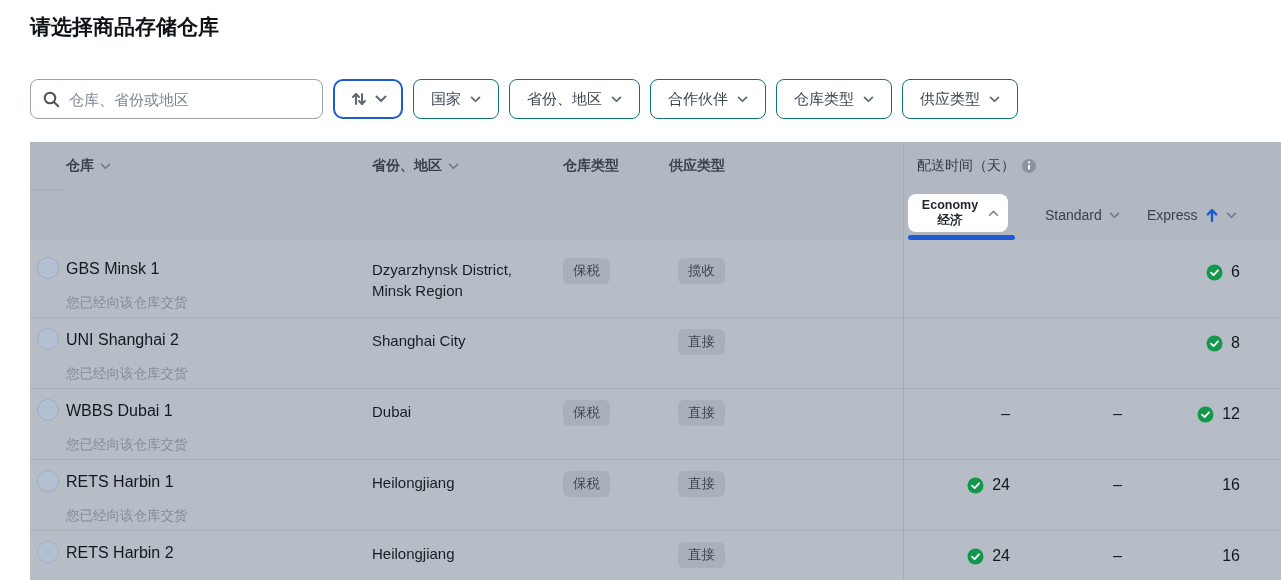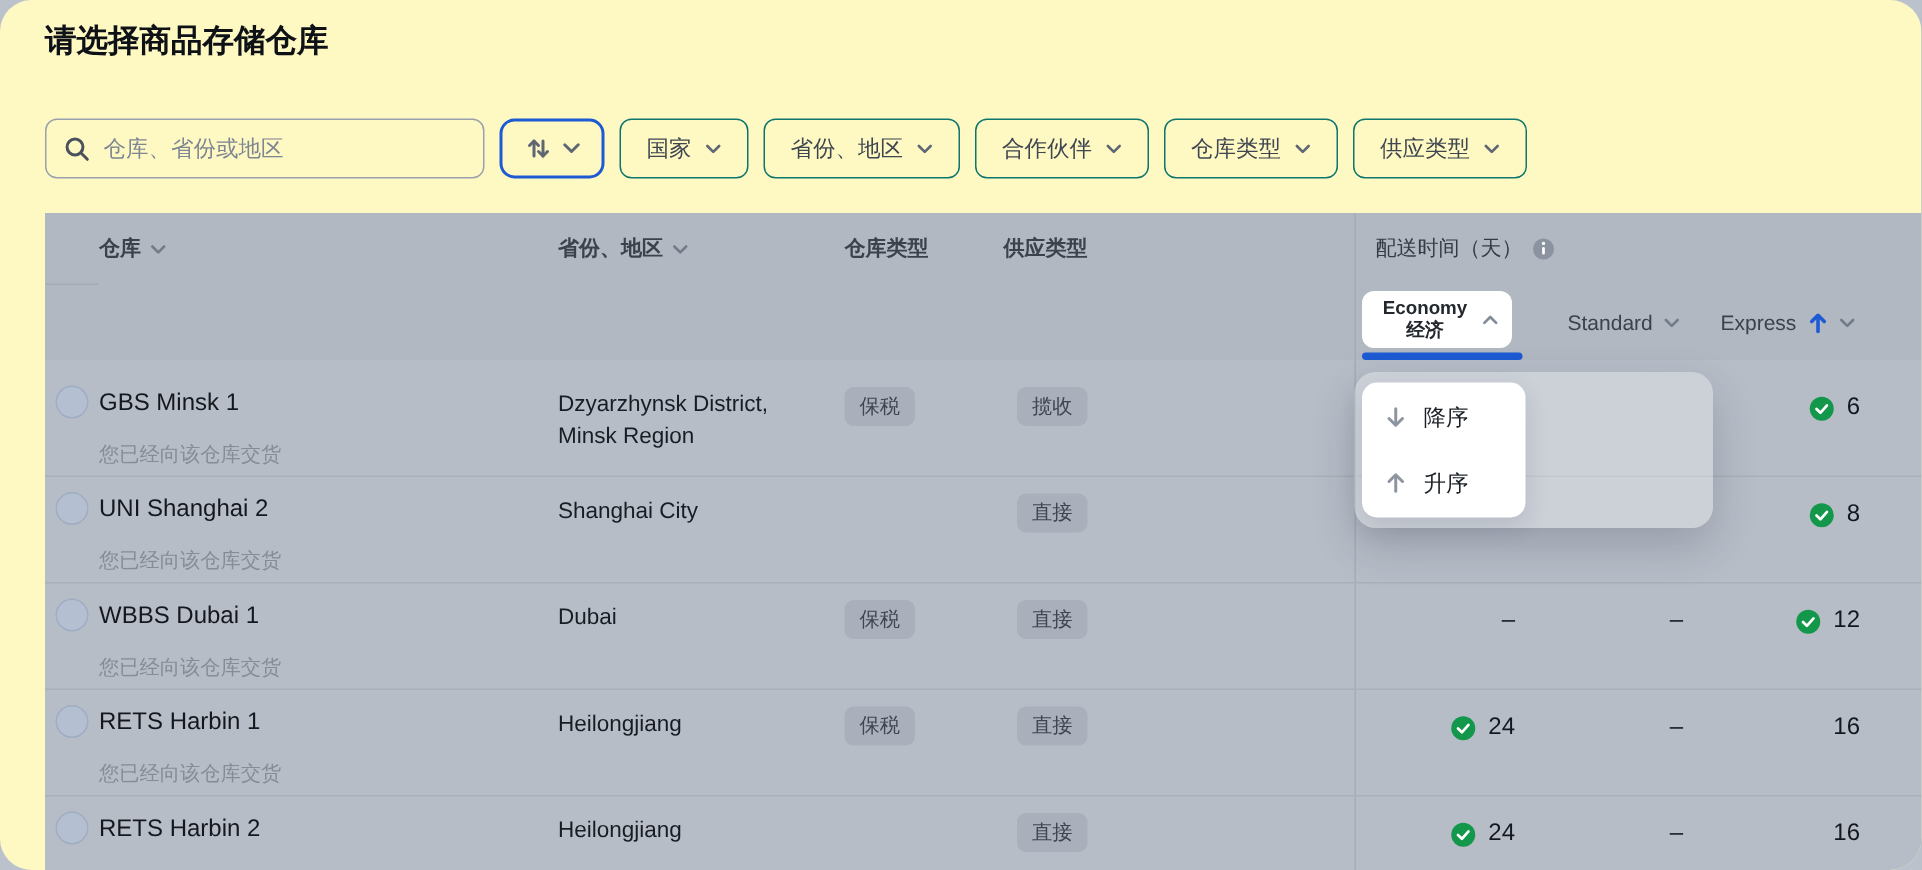--- a/index.html
+++ b/index.html
@@ -1,22 +1,21 @@
 <!DOCTYPE html>
 <html><head>
 <meta charset="utf-8">
 <style>
   * { margin:0; padding:0; box-sizing:border-box; }
   html,body { background:#bcc2cb; }
   .app {
     position:relative; width:1281px; height:580px; overflow:hidden;
-    background:#fef9c3;
+    background:#ffffff;
     font-family:"Liberation Sans","DejaVu Sans",sans-serif;
     color:#14181e;
-    border-radius:21px;
   }
   .page-title {
     position:absolute; left:30px; top:13px;
     font-size:21px; font-weight:700; color:#0e1116;
   }
   
   .controls { position:absolute; left:30px; top:79px; height:22px; display:flex; gap:10px; }
   .search-box {
     width:293px; height:40px; border:1px solid #99a1ad; border-radius:8px;
     display:flex; align-items:center; padding:0 12px; gap:9px; background:transparent;
@@ -357,36 +356,14 @@
         </div>
       <div class="cell standard">
           <span>–</span>
         </div>
       <div class="cell express">
           <span>16</span>
         </div>
     </div>
   </div>
 
-  <div class="sort-panel">
-    <div class="sort-menu">
-      <div class="sort-item">
-        <span class="icon">
-          <svg width="15" height="16" viewBox="0 0 15 16" fill="none" stroke="#8d95a1" stroke-width="2" stroke-linecap="round" stroke-linejoin="round">
-              <line x1="7.5" y1="2.5" x2="7.5" y2="13"></line>
-              <polyline points="3,9 7.5,13.5 12,9"></polyline>
-            </svg>
-        </span>
-        <span>降序</span>
-      </div>
-      <div class="sort-item">
-        <span class="icon">
-          <svg width="15" height="16" viewBox="0 0 15 16" fill="none" stroke="#8d95a1" stroke-width="2" stroke-linecap="round" stroke-linejoin="round">
-              <line x1="7.5" y1="13.5" x2="7.5" y2="3"></line>
-              <polyline points="3,7 7.5,2.5 12,7"></polyline>
-            </svg>
-        </span>
-        <span>升序</span>
-      </div>
-    </div>
-  </div>
 
 </div>
 
 </body></html>

